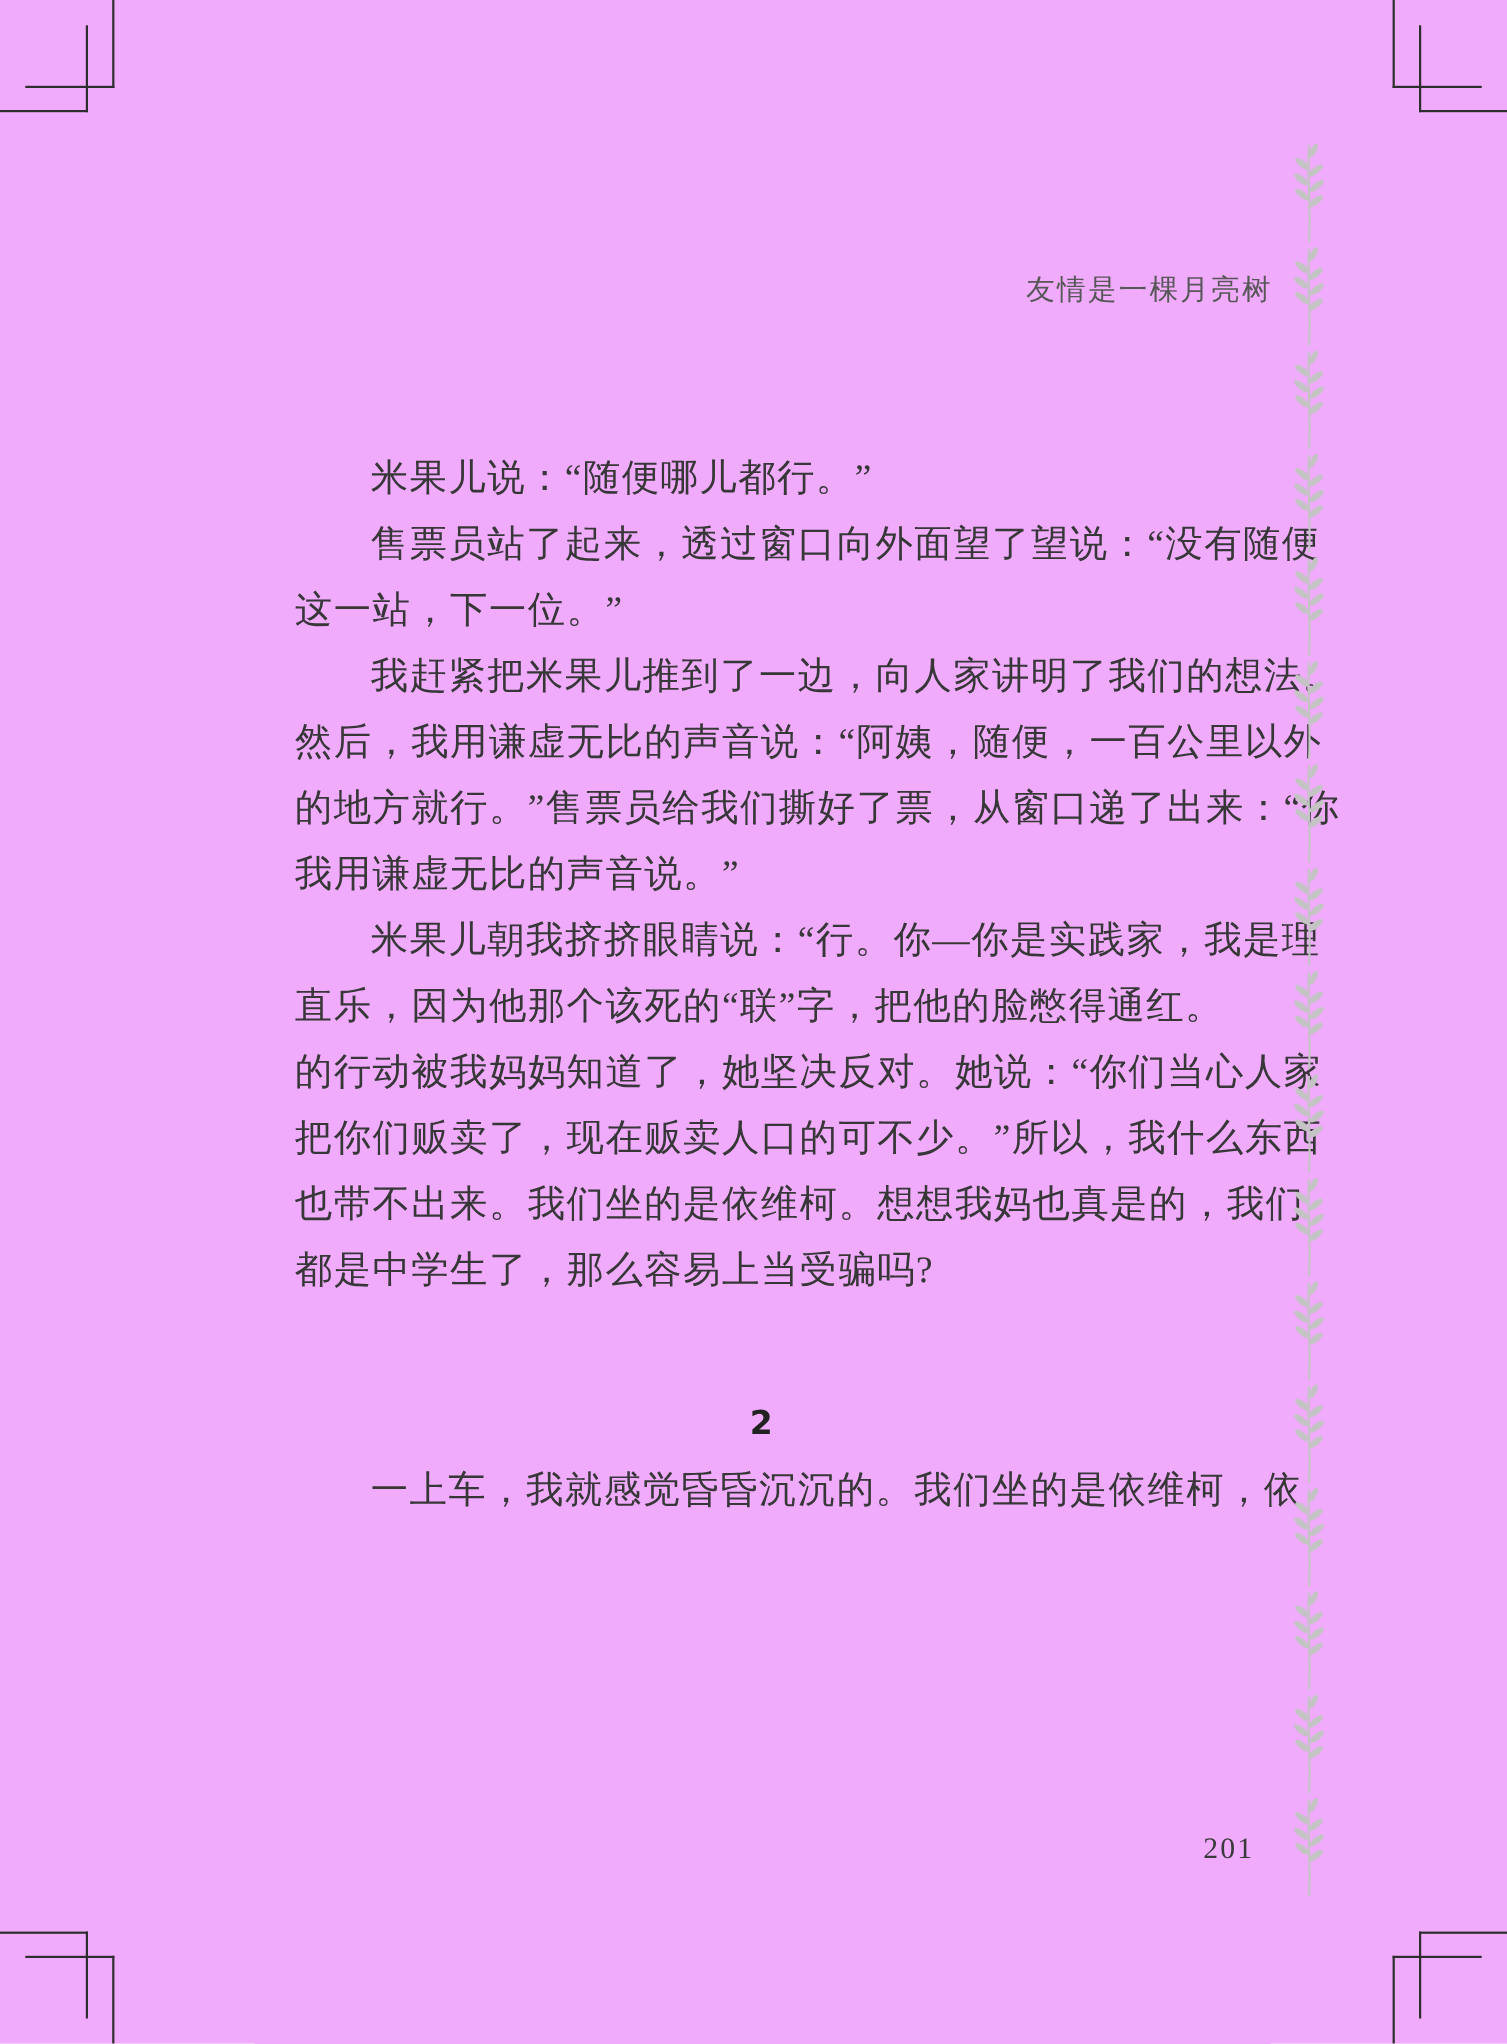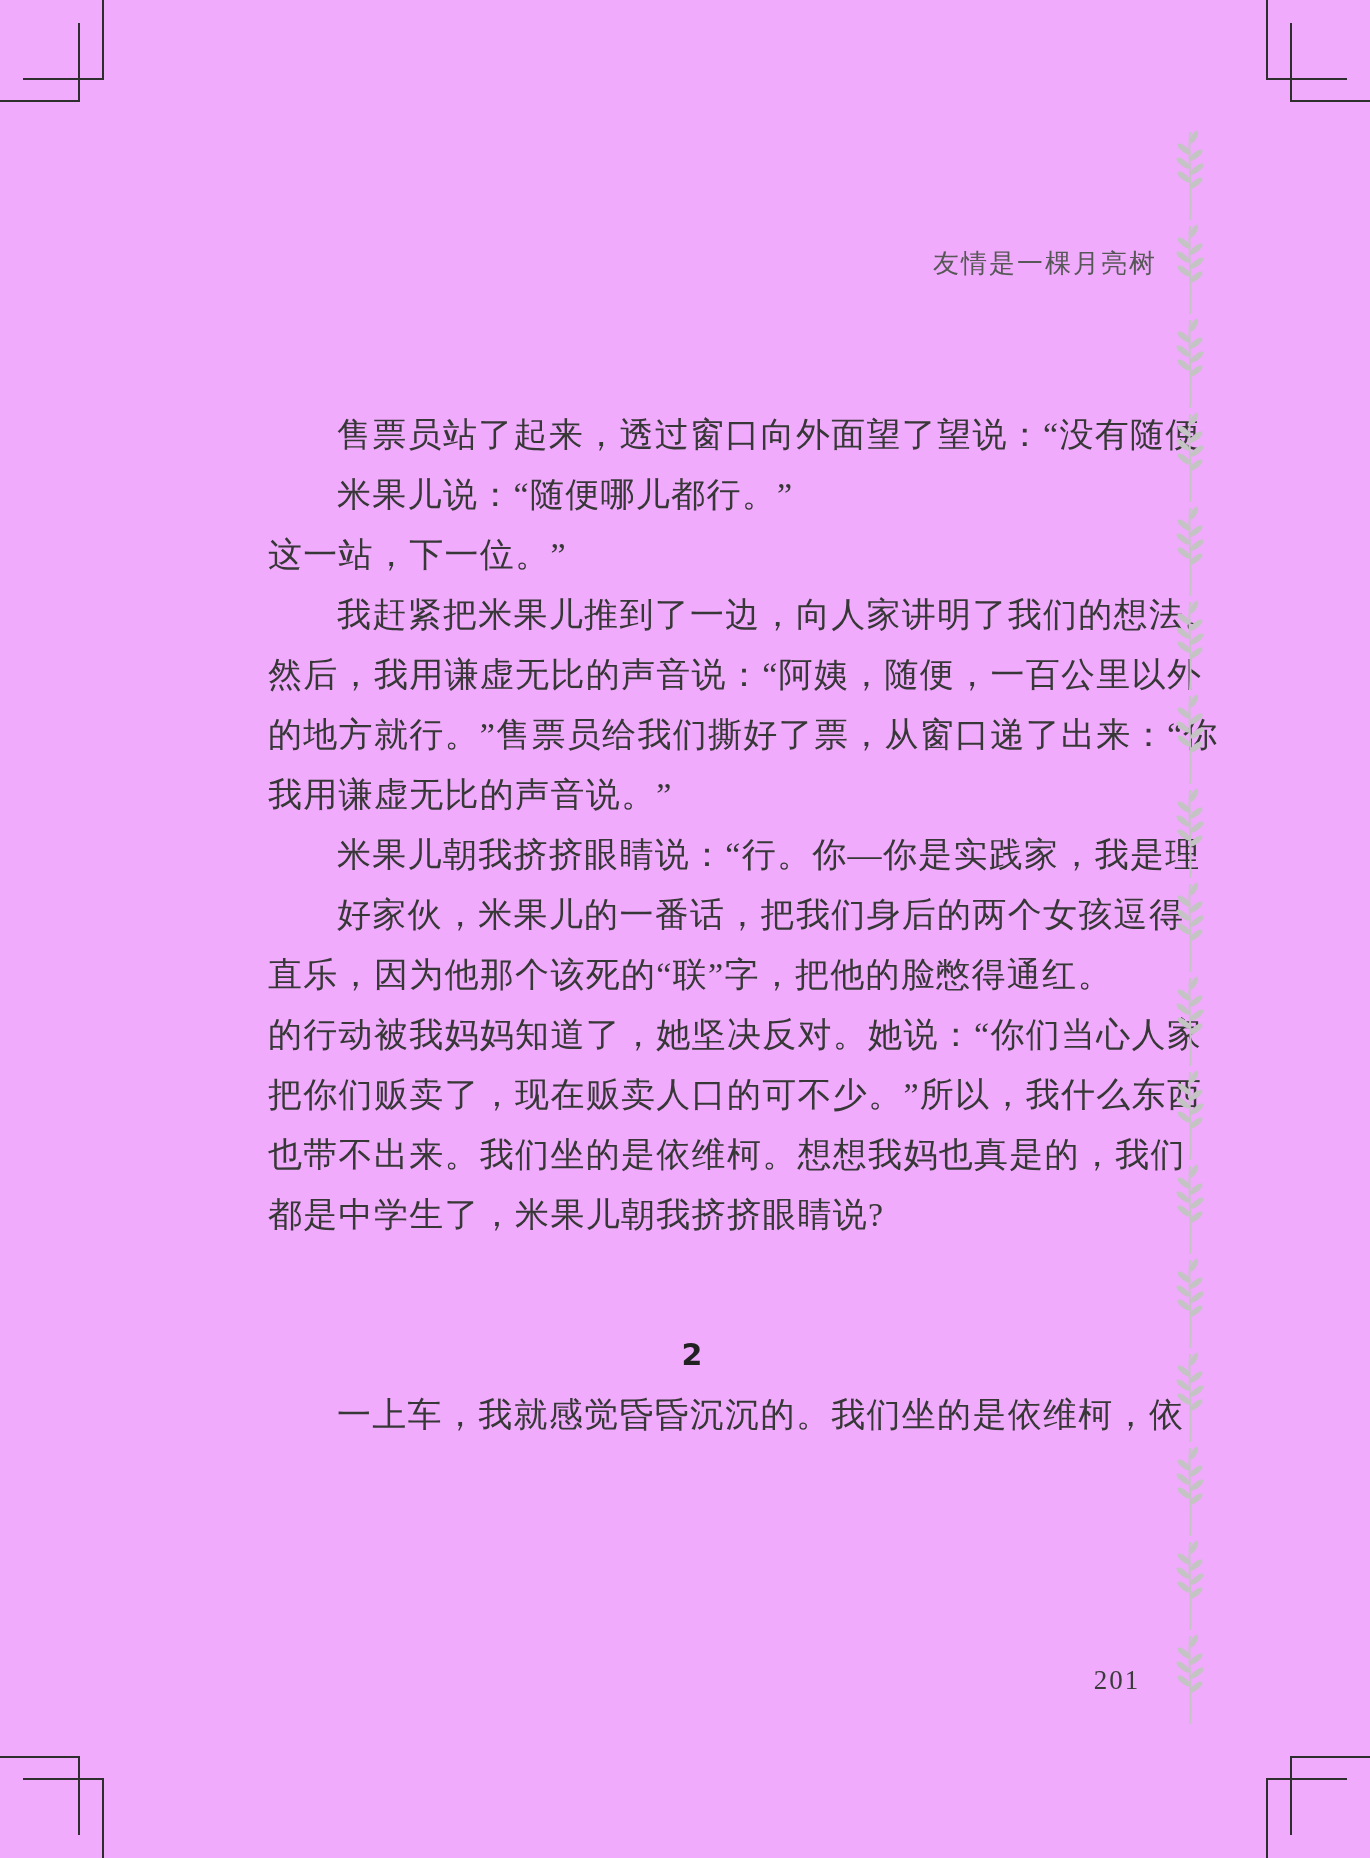--- a/index.html
+++ b/index.html
@@ -62,34 +62,33 @@
   <div class="crop crop-tr-b"></div>
   <div class="crop crop-bl-a"></div>
   <div class="crop crop-bl-b"></div>
   <div class="crop crop-br-a"></div>
   <div class="crop crop-br-b"></div>
 
   <div class="running-header">友情是一棵月亮树</div>
 
   <div class="text-column">
     <div>
+        <div class="text-line indent">米果儿说：“随便哪儿都行。”</div>
         <div class="text-line indent">售票员站了起来，透过窗口向外面望了望说：“没有随便</div>
-        <div class="text-line indent">米果儿说：“随便哪儿都行。”</div>
         <div class="text-line">这一站，下一位。”</div>
         <div class="text-line indent">我赶紧把米果儿推到了一边，向人家讲明了我们的想法。</div>
         <div class="text-line">然后，我用谦虚无比的声音说：“阿姨，随便，一百公里以外</div>
         <div class="text-line">的地方就行。”售票员给我们撕好了票，从窗口递了出来：“你</div>
         <div class="text-line">我用谦虚无比的声音说。”</div>
         <div class="text-line indent">米果儿朝我挤挤眼睛说：“行。你—你是实践家，我是理</div>
-        <div class="text-line indent">好家伙，米果儿的一番话，把我们身后的两个女孩逗得</div>
         <div class="text-line">直乐，因为他那个该死的“联”字，把他的脸憋得通红。</div>
         <div class="text-line">的行动被我妈妈知道了，她坚决反对。她说：“你们当心人家</div>
         <div class="text-line">把你们贩卖了，现在贩卖人口的可不少。”所以，我什么东西</div>
         <div class="text-line">也带不出来。我们坐的是依维柯。想想我妈也真是的，我们</div>
-        <div class="text-line">都是中学生了，米果儿朝我挤挤眼睛说?</div>
+        <div class="text-line">都是中学生了，那么容易上当受骗吗?</div>
       </div>
     <div class="section-number">2</div>
     <div>
         <div class="text-line indent">一上车，我就感觉昏昏沉沉的。我们坐的是依维柯，依</div>
       </div>
   </div>
 
   <div class="page-number">201</div>
 
   <div class="leaf-column">

